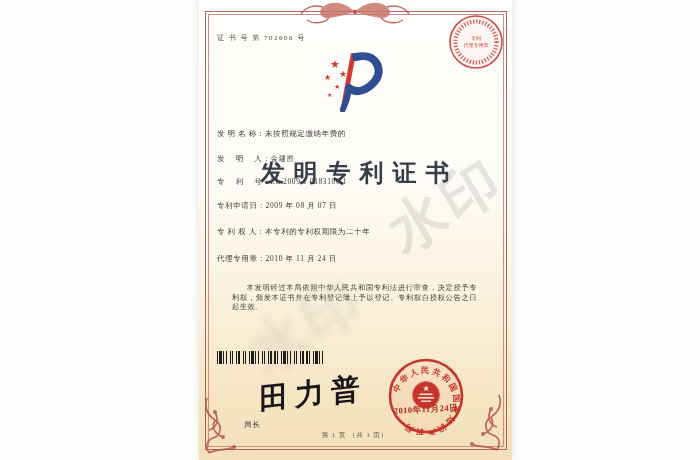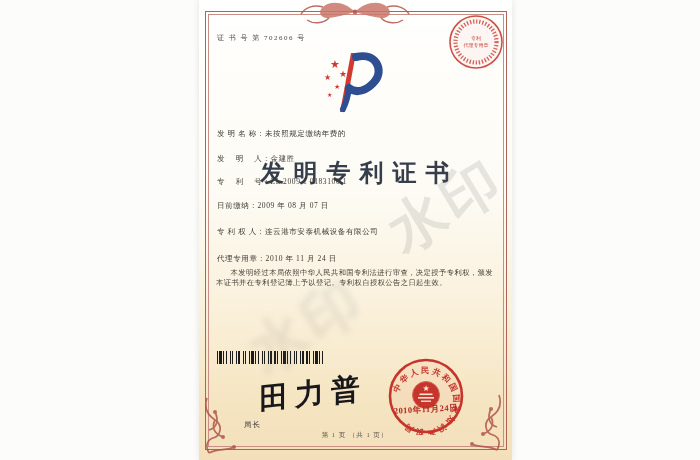--- a/index.html
+++ b/index.html
@@ -29,21 +29,21 @@
     position:absolute;left:6px;top:157px;width:300px;text-align:center;
     font-size:24px;font-weight:600;color:#363d4b;letter-spacing:9px;text-indent:9px;
   }
   .field-row{
     position:absolute;left:18px;font-size:7.5px;color:#3e3a34;letter-spacing:0.6px;white-space:nowrap;
   }
   .paras{
     position:absolute;left:17px;top:268px;width:277px;
     font-size:7.3px;line-height:9.6px;color:#43403a;text-align:justify;letter-spacing:0.4px;
   }
-  .paras p{margin:0;text-indent:2em;}
+  .paras p{margin:16px;text-indent:2em;font-family:Liberation Mono, monospace;}
   .barcode{
     position:absolute;left:18px;top:351px;width:109px;height:13px;
     background-image:
       repeating-linear-gradient(90deg,#1c1c1c 0 1px,transparent 1px 2.2px,#1c1c1c 2.2px 3.6px,transparent 3.6px 6.4px),
       repeating-linear-gradient(90deg,transparent 0 4.4px,#1c1c1c 4.4px 5.2px,transparent 5.2px 10.6px);
   }
   .director-label{position:absolute;left:45px;top:404px;font-size:7.5px;color:#3e3a34;letter-spacing:1px;margin-top:16px;}
   .signature{
     position:absolute;left:60px;top:374px;font-size:29px;font-weight:700;color:#17171c;
     letter-spacing:7px;transform:rotate(-6deg) skewX(-6deg);white-space:nowrap;
@@ -116,24 +116,24 @@
     <div class="field-row" style="top:129px">
       <span>发 明 名 称：</span><span>未按照规定缴纳年费的</span>
     </div>
     <div class="field-row" style="top:154px">
       <span>发　 明　 人：</span><span>金建胜</span>
     </div>
     <div class="field-row" style="top:177px">
       <span>专　 利　 号：</span><span>ZL 2009 1 0183100.1</span>
     </div>
     <div class="field-row" style="top:201px">
-      <span>日前缴纳：</span><span>2009 年 08 月 07 日</span>
+      <span>专利申请日：</span><span>2009 年 08 月 07 日</span>
     </div>
     <div class="field-row" style="top:227px">
-      <span>专 利 权 人：</span><span>连云港市安泰机械设备有限公司</span>
+      <span>专 利 权 人：</span><span>本专利的专利权期限为二十年</span>
     </div>
     <div class="field-row" style="top:254px">
       <span>代理专用章：</span><span>2010 年 11 月 24 日</span>
     </div>
 
     <div class="paras">
       <p>本发明经过本局依照中华人民共和国专利法进行审查，决定授予专利权，颁发本证书并在专利登记簿上予以登记。专利权自授权公告之日起生效。</p>
     </div>
 
     <div class="barcode"></div>

